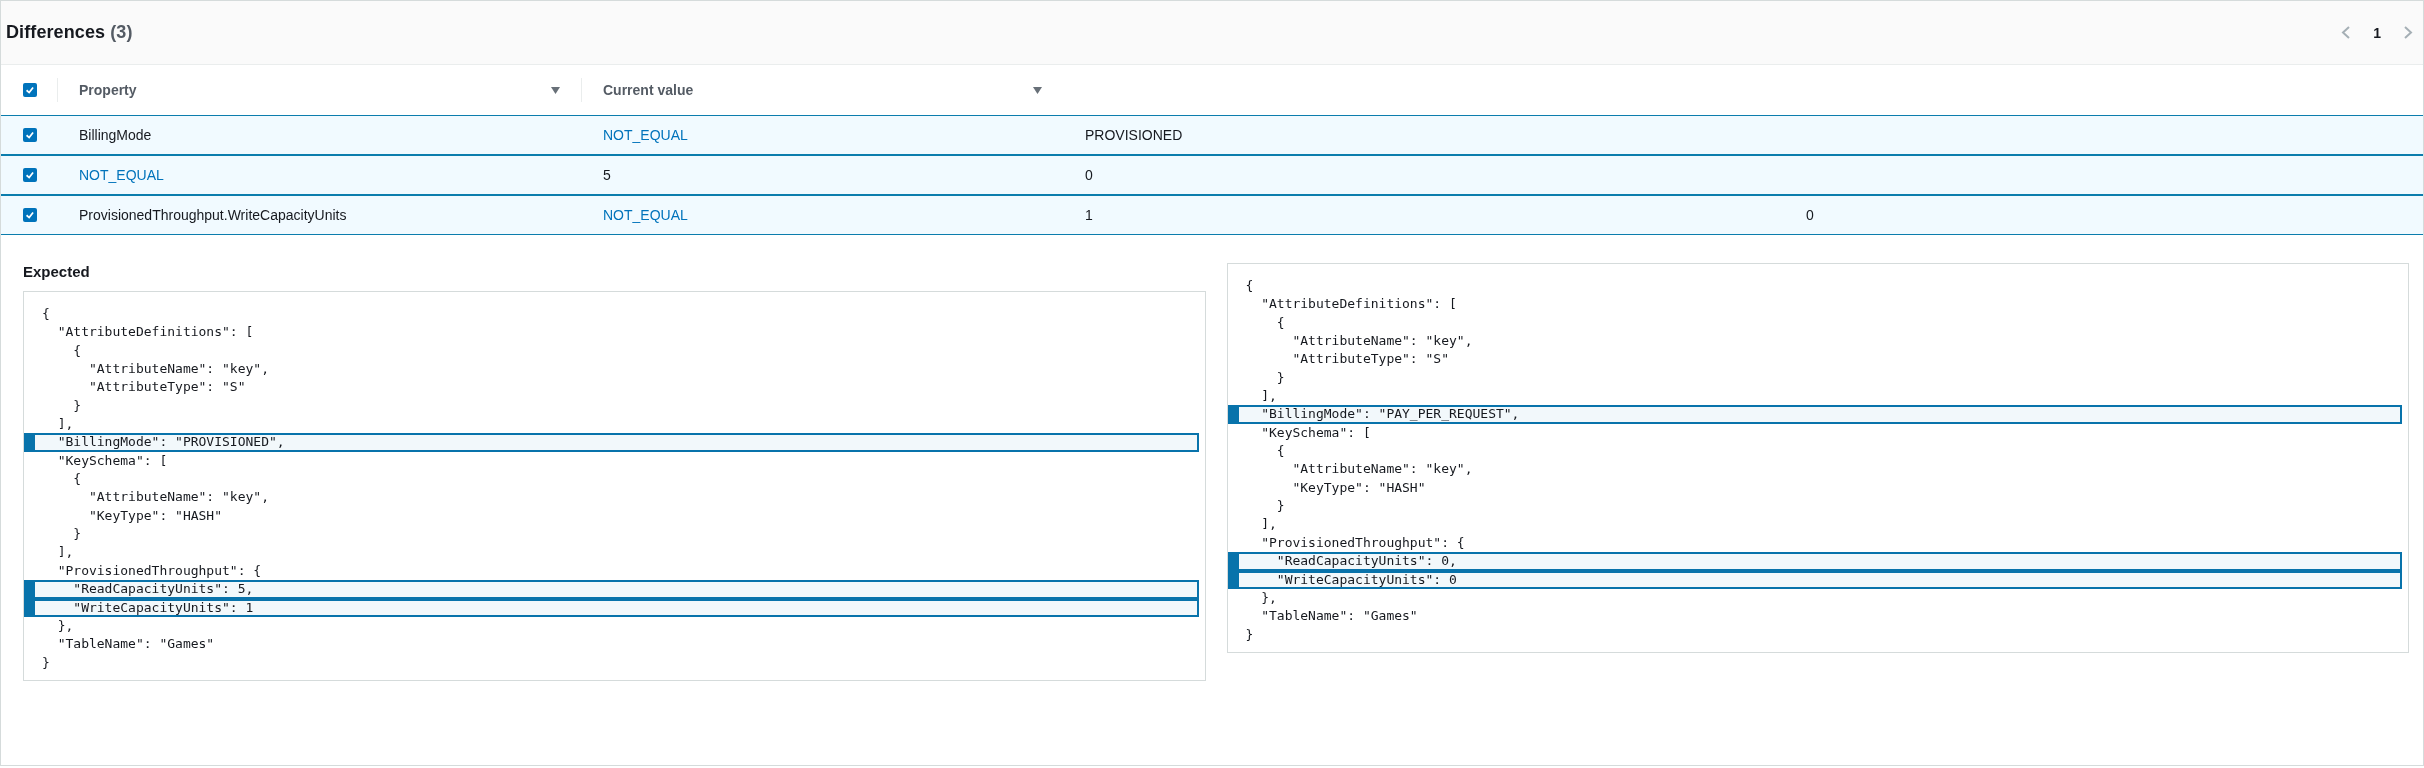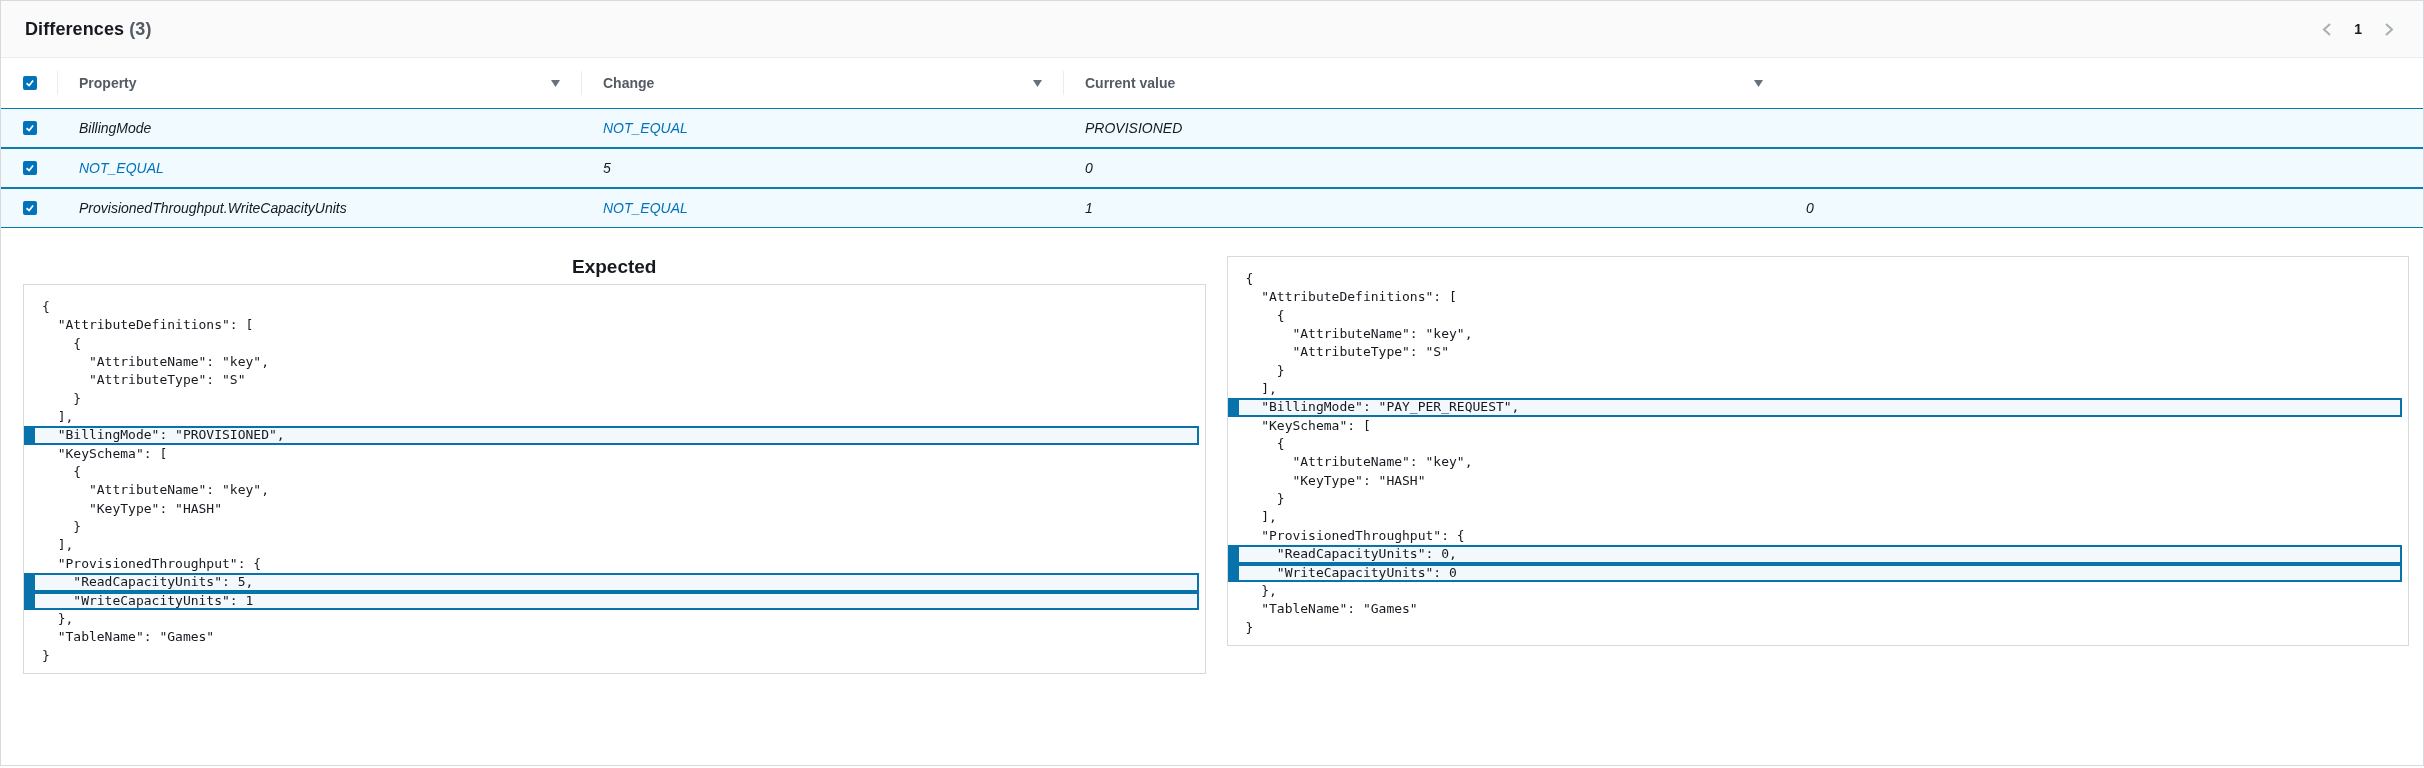--- a/index.html
+++ b/index.html
@@ -7,46 +7,46 @@
     --hl-border:#0873ab; --hl-bg:#f2f8fb; --header-bg:#fafafa;
     --divider:#eaeded; --panel-border:#d5dbdb; --text:#16191f;
     --muted:#545b64; --caret:#687078; --chevron:#a5afb5;
   }
   *{margin:0;padding:0;box-sizing:border-box;}
   html,body{width:2424px;height:768px;background:#fff;}
   body{font-family:"Liberation Sans",sans-serif;color:var(--text);}
   .card{width:2424px;height:766px;border:1px solid var(--panel-border);background:#fff;}
 
   
-  .panel-header{height:57px;background:var(--header-bg);border-bottom:1px solid var(--divider);
-    display:flex;align-items:center;justify-content:space-between;padding:0 24px;}
+  .panel-header{height:64px;background:var(--header-bg);border-bottom:1px solid var(--divider);
+    display:flex;align-items:center;justify-content:space-between;padding:0 5px;}
   .panel-title{font-size:18px;font-weight:bold;color:var(--text);letter-spacing:.1px;}
   .panel-title .count{color:var(--muted);}
 
   
   .pagination{display:flex;align-items:center;gap:14px;}
   .page-btn{background:none;border:none;cursor:pointer;display:flex;align-items:center;padding:2px;}
   .page-num{font-size:14px;font-weight:bold;color:var(--text);padding:0 2px;cursor:pointer;}
 
   
   .thead,.tr{display:grid;grid-template-columns:56px 524px 482px 721px 1fr;align-items:center;}
   .thead{height:50px;background:#fff;}
   .th{position:relative;height:100%;display:flex;align-items:center;justify-content:space-between;
     padding:0 20px 0 22px;font-size:14px;font-weight:bold;color:var(--muted);cursor:pointer;}
   .th:not(:first-child)::before{content:'';position:absolute;left:0;top:13px;bottom:13px;width:1px;background:var(--divider);}
   .tr{height:40px;background:var(--row-bg);border-top:1px solid var(--row-border);border-bottom:1px solid var(--row-border);}
-  .td{padding:0 20px 0 22px;font-size:14px;color:var(--text);white-space:nowrap;overflow:hidden;font-style:italic;}
+  .td{padding:0 20px 0 22px;font-size:14px;color:var(--text);white-space:nowrap;overflow:hidden;}
   .td-check,.th-check{padding:0 0 0 22px;display:flex;align-items:center;}
   .checkbox{width:14px;height:14px;border-radius:2px;background:var(--accent);display:inline-flex;
     align-items:center;justify-content:center;cursor:pointer;}
   .link{color:var(--accent);text-decoration:none;cursor:pointer;}
 
   
   .details-body{padding:28px 14px 0 22px;display:grid;grid-template-columns:1fr 1fr;column-gap:21px;}
-  .code-label{font-size:19px;font-weight:bold;color:var(--text);height:16px;margin-bottom:12px;text-align:center;}
+  .code-label{font-size:15px;font-weight:bold;color:var(--text);height:16px;margin-bottom:12px;}
   .code-panel{height:390px;border:1px solid var(--panel-border);background:#fff;padding-top:13px;overflow:hidden;}
   .code-line{position:relative;height:18.35px;line-height:18.35px;padding-left:18px;
     font-family:"DejaVu Sans Mono",monospace;font-size:13px;color:var(--text);white-space:pre;}
   .code-line.hl{margin-left:9px;margin-right:6px;padding-left:7px;border:2px solid var(--hl-border);
     background:var(--hl-bg);line-height:14.35px;}
   .code-line.hl::before{content:'';position:absolute;left:-11px;top:-2px;bottom:-2px;width:11px;background:var(--hl-border);}
 
   svg{display:block;}
 </style>
 </head>
@@ -81,28 +81,20 @@
         <span class="checkbox">
           <span>
             <svg width="12" height="12" viewBox="0 0 14 14">
                 <polyline points="3,7.3 6,10 10.6,4" fill="none" stroke="#fff" stroke-width="2"></polyline>
               </svg>
           </span>
         </span>
       </div>
       <div class="th">
         <span>Property</span>
-        <span>
-          <svg width="11" height="9" viewBox="0 0 11 9">
-              <path d="M1 1 h9 L5.5 8 Z" fill="var(--caret)"></path>
-            </svg>
-        </span>
-      </div>
-      <div class="th">
-        <span>Change</span>
         <span>
           <svg width="11" height="9" viewBox="0 0 11 9">
               <path d="M1 1 h9 L5.5 8 Z" fill="var(--caret)"></path>
             </svg>
         </span>
       </div>
       <div class="th">
         <span>Current value</span>
         <span>
           <svg width="11" height="9" viewBox="0 0 11 9">

